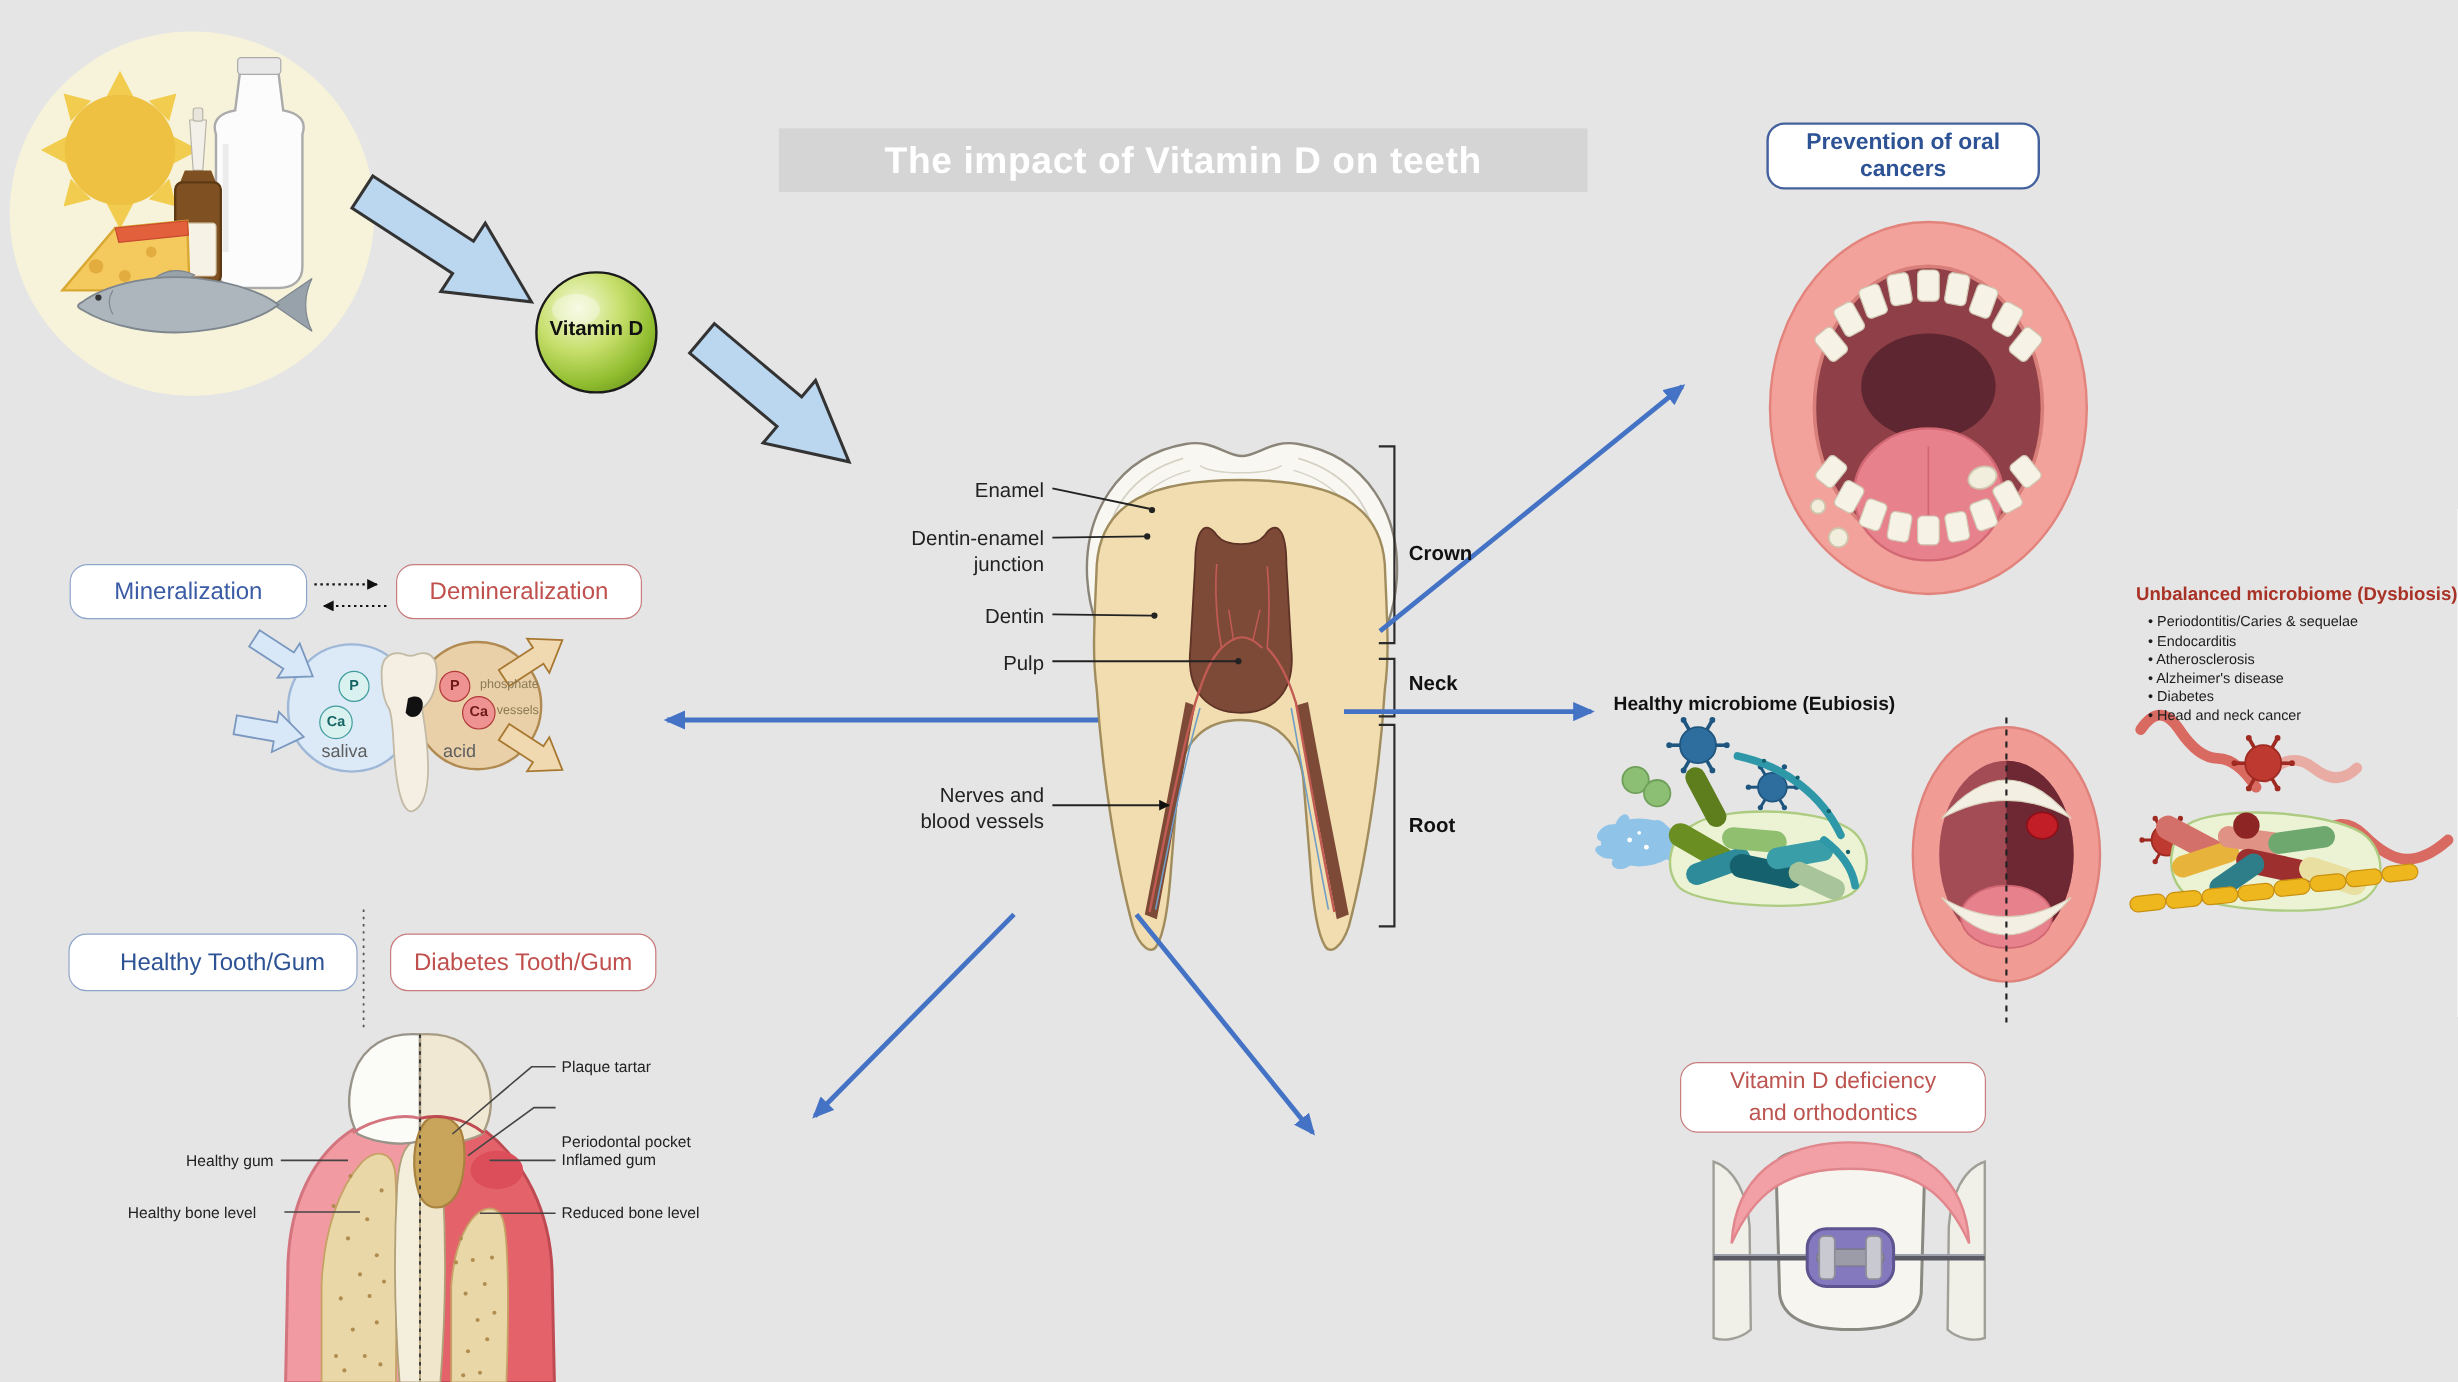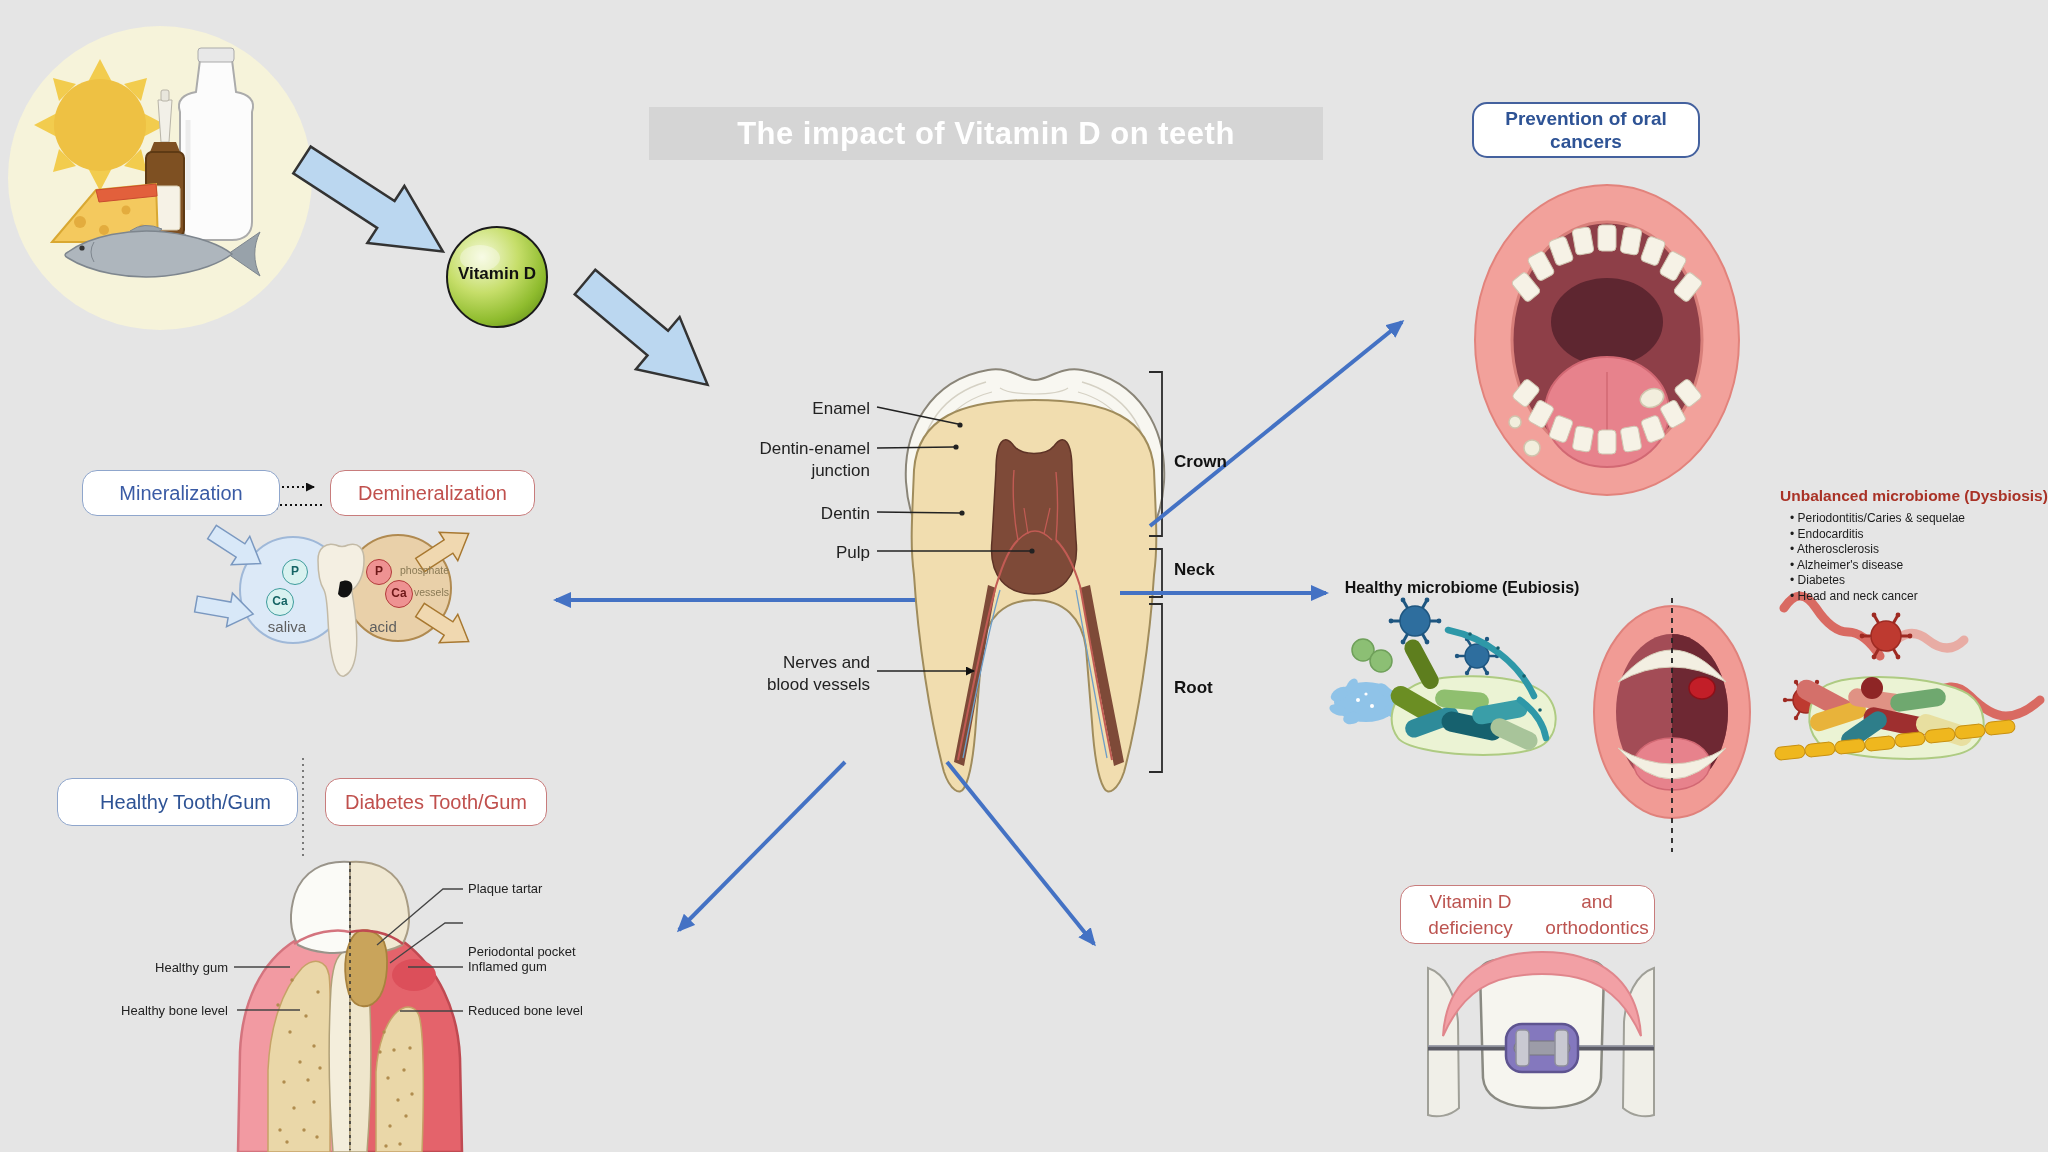--- a/index.html
+++ b/index.html
@@ -419,49 +419,49 @@
 
 <div class="abs toothlbl" style="left:700px;top:398px;width:170px;">Enamel</div>
 <div class="abs toothlbl" style="left:755px;top:438px;width:115px;">Dentin-enamel junction</div>
 <div class="abs toothlbl" style="left:700px;top:503px;width:170px;">Dentin</div>
 <div class="abs toothlbl" style="left:700px;top:542px;width:170px;">Pulp</div>
 <div class="abs toothlbl" style="left:765px;top:652px;width:105px;">Nerves and blood vessels</div>
 <div class="abs regionlbl" style="left:1174px;top:452px;">Crown</div>
 <div class="abs regionlbl" style="left:1174px;top:560px;">Neck</div>
 <div class="abs regionlbl" style="left:1174px;top:678px;">Root</div>
 
-<div class="abs pill blue-light" style="left:58px;top:470px;width:196px;height:44px;font-size:20px;font-weight:500;margin-left:24px;">Mineralization</div>
+<div class="abs pill blue-light" style="left:58px;top:470px;width:196px;height:44px;font-size:20px;font-weight:500;">Mineralization</div>
 <div class="abs pill red-light" style="left:330px;top:470px;width:203px;height:44px;font-size:20px;font-weight:500;">Demineralization</div>
 <div class="abs chip teal" style="left:282px;top:559px;width:24px;height:24px;line-height:22px;">P</div>
 <div class="abs chip teal" style="left:266px;top:588px;width:26px;height:26px;line-height:24px;">Ca</div>
 <div class="abs chip redc" style="left:366px;top:559px;width:24px;height:24px;line-height:22px;">P</div>
 <div class="abs chip redc" style="left:385px;top:580px;width:26px;height:26px;line-height:24px;">Ca</div>
 <div class="abs ionlbl" style="left:400px;top:564px;">phosphate</div>
 <div class="abs ionlbl" style="left:414px;top:586px;">vessels</div>
 <div class="abs medlbl" style="left:252px;top:618px;width:70px;">saliva</div>
 <div class="abs medlbl" style="left:352px;top:618px;width:62px;">acid</div>
 
 <div class="abs pill blue-light" style="left:57px;top:778px;width:223px;height:46px;font-size:20px;font-weight:500;color:#2E5395;padding-left:16px;">Healthy Tooth/Gum</div>
 <div class="abs pill red-light" style="left:325px;top:778px;width:220px;height:46px;font-size:20px;font-weight:500;">Diabetes Tooth/Gum</div>
 <div class="abs gumlbl" style="left:468px;top:881px;">Plaque tartar</div>
 <div class="abs gumlbl" style="left:468px;top:944px;">Periodontal pocket</div>
 <div class="abs gumlbl" style="left:468px;top:959px;">Inflamed gum</div>
 <div class="abs gumlbl" style="left:468px;top:1003px;">Reduced bone level</div>
 <div class="abs gumlbl" style="left:120px;top:960px;width:108px;text-align:right;">Healthy gum</div>
-<div class="abs gumlbl" style="left:92px;top:1003px;width:136px;text-align:right;">Healthy bone level</div>
+<div class="abs gumlbl" style="left:92px;top:1003px;width:136px;text-align:center;">Healthy bone level</div>
 
 <div class="abs microtitle" style="left:1338px;top:579px;width:248px;text-align:center;">Healthy microbiome (Eubiosis)</div>
 <div class="abs microtitle" style="left:1780px;top:487px;width:268px;white-space:nowrap;color:#A93226;font-size:15.5px;">Unbalanced microbiome (Dysbiosis)</div>
 <ul class="abs" id="conditions" style="left:1790px;top:511px;width:262px;">
       <li>Periodontitis/Caries &amp; sequelae</li>
       <li>Endocarditis</li>
       <li>Atherosclerosis</li>
       <li>Alzheimer's disease</li>
       <li>Diabetes</li>
       <li>Head and neck cancer</li>
     </ul>
 
-<div class="abs pill red-light" style="left:1400px;top:885px;width:253px;height:57px;font-size:19px;font-weight:500;color:#BC5450;line-height:26px;flex-direction:row;">
+<div class="abs pill red-light" style="left:1400px;top:885px;width:253px;height:57px;font-size:19px;font-weight:500;color:#BC5450;line-height:26px;flex-direction:column;">
   <span>Vitamin D deficiency</span>
   <span>and orthodontics</span>
 </div>
 
 </div>
 
 </body></html>

